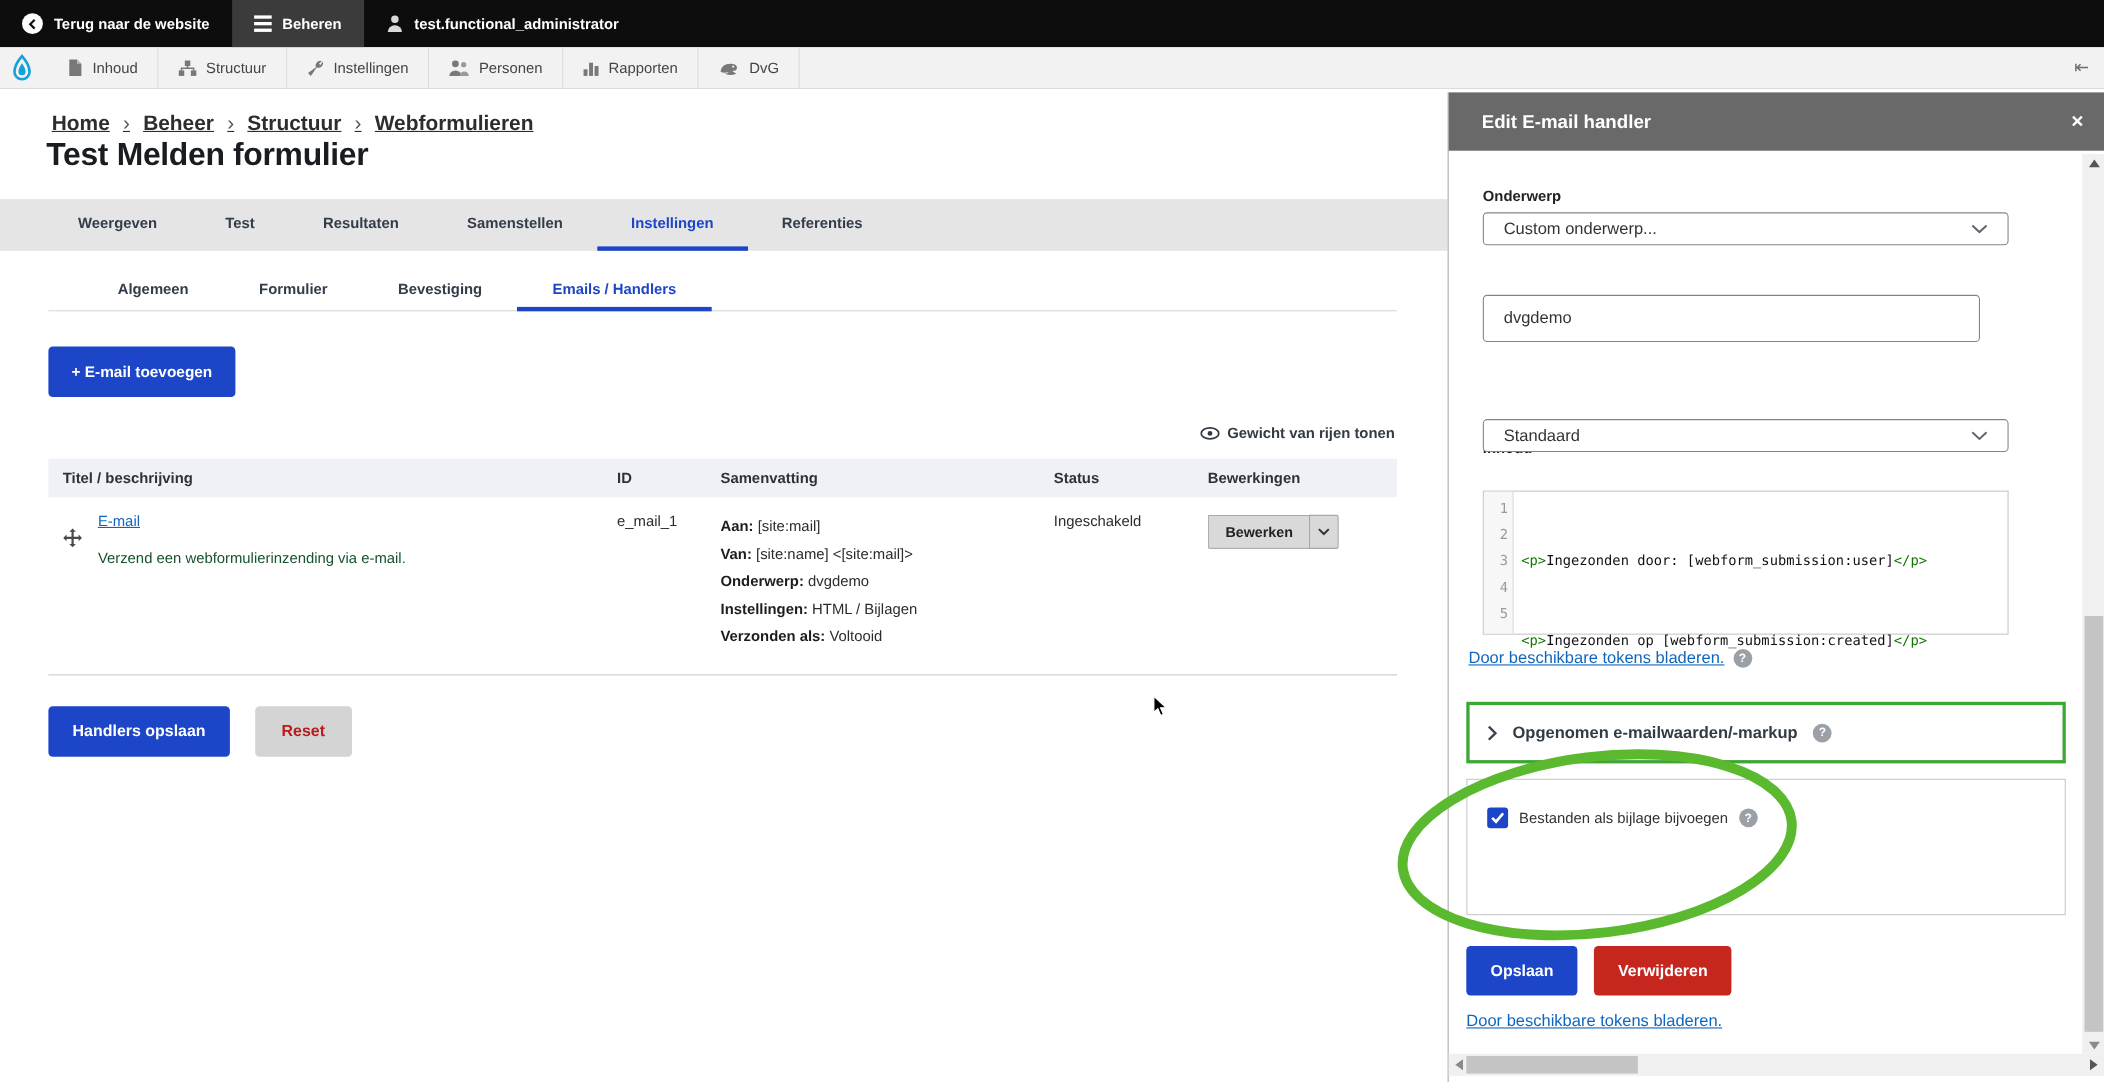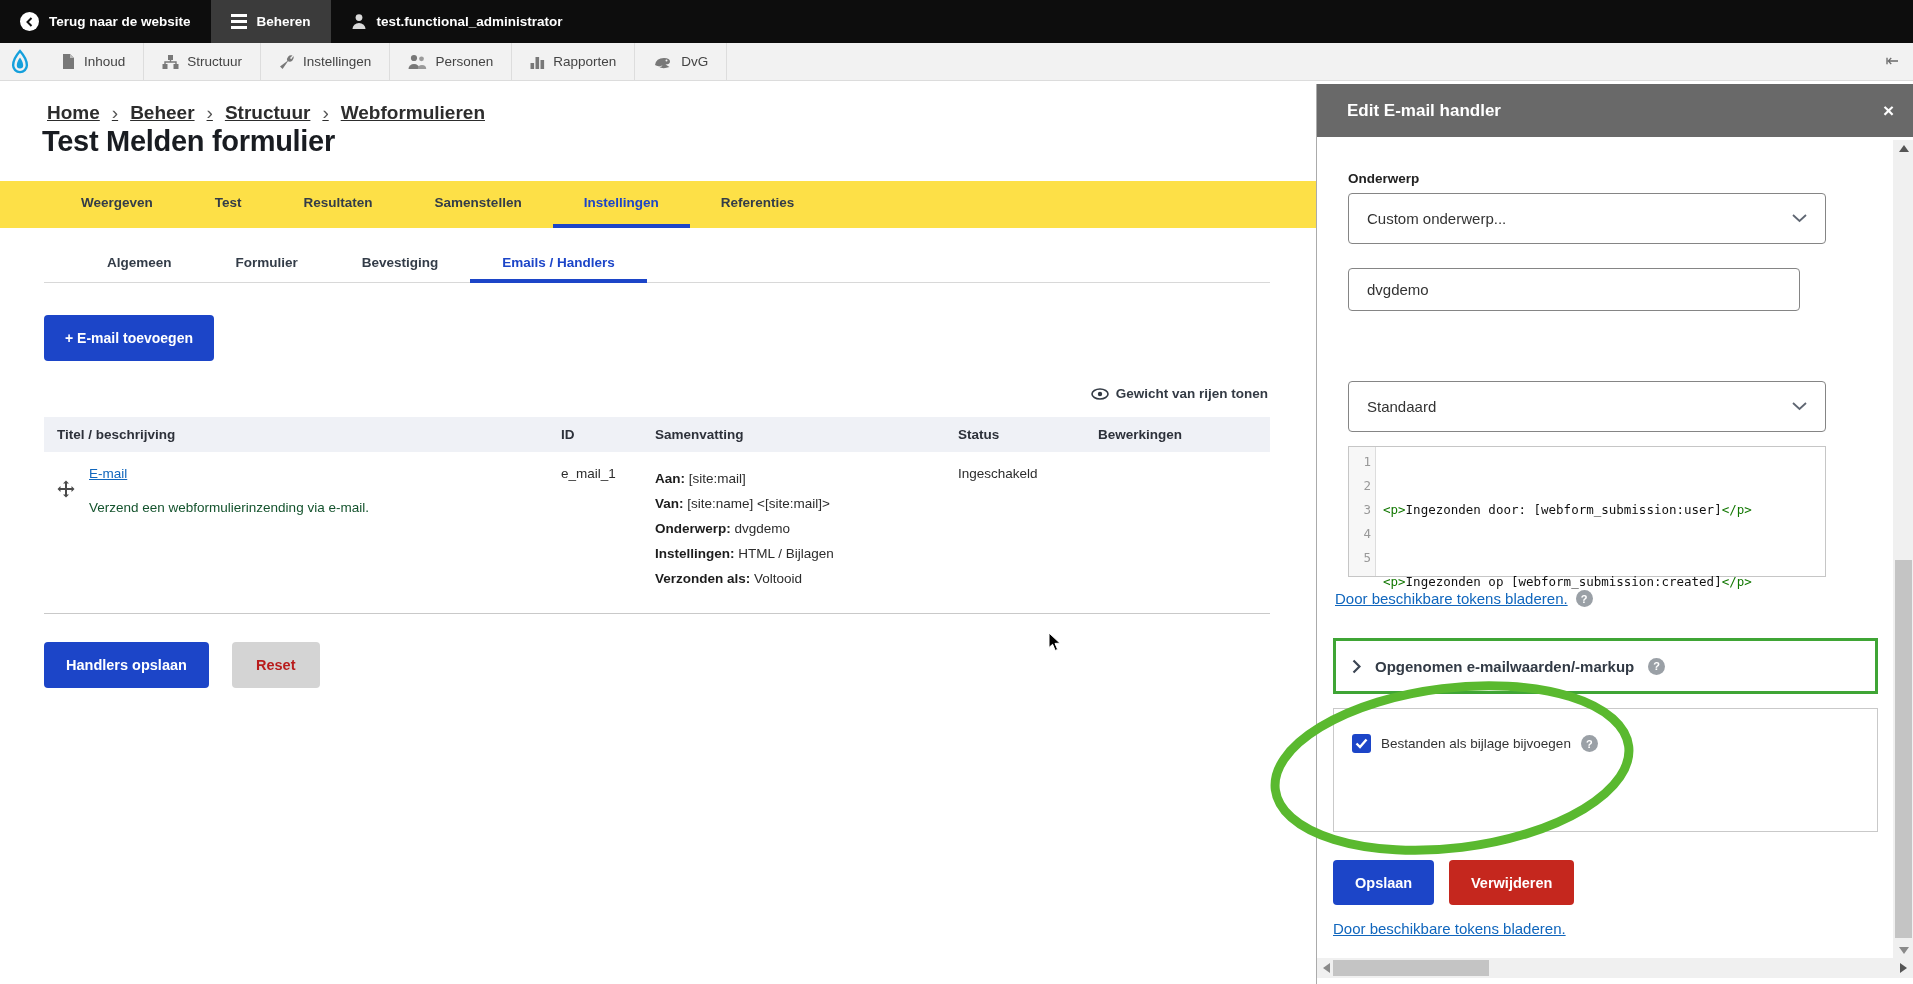--- a/index.html
+++ b/index.html
@@ -25,22 +25,22 @@
   .mb-item:first-of-type { border-left:1px solid #ddd; }
   #collapse-icon { position:absolute; right:14px; top:8px; color:#6d6d6d; font-size:16px; }
 
   
   #main { position:absolute; left:0; top:81px; width:1316px; height:903px; background:#fff; }
   #breadcrumb { position:absolute; left:47px; top:21px; font-size:19px; font-weight:bold; color:#2d2d2d;
                 display:flex; gap:12px; align-items:center;text-decoration:underline; }
   #breadcrumb .sep { color:#555; font-weight:normal; }
   #page-title { position:absolute; left:42px; top:44px; font-size:29px; font-weight:bold; color:#191c21; letter-spacing:-0.3px; }
 
-  #tabsbar { position:absolute; left:0; top:100px; width:1316px; height:47px; background:#fde047;
-             display:flex; align-items:stretch; padding-left:50px; }
+  #tabsbar { position:absolute; left:0; top:100px; width:1316px; height:47px; background:#e5e5e5;
+             display:flex; align-items:stretch; padding-left:40px; }
   .tab { display:flex; align-items:center; padding:0 31px; font-size:13.5px; font-weight:bold; color:#333c48;
          border-bottom:4px solid transparent; }
   .tab.active { color:#1c45c8; border-bottom-color:#1c45c8; }
 
   #subtabs { position:absolute; left:44px; top:165px; width:1226px; height:37px; border-bottom:1px solid #d8d8d8;
              display:flex; align-items:stretch; padding-left:31px; }
   .subtab { display:flex; align-items:center; padding:0 32px; font-size:13.5px; font-weight:bold; color:#333c48;
             border-bottom:4px solid transparent; margin-bottom:-1px; }
   .subtab.active { color:#1c45c8; border-bottom-color:#1c45c8; }
 
@@ -78,21 +78,21 @@
   
   #panel { position:absolute; left:1316px; top:84px; width:597px; height:900px; background:#fff;
            border-left:1px solid #ababab; }
   #panel-header { position:absolute; left:0; top:0; width:597px; height:53px; background:#696969; color:#fff;
                   display:flex; align-items:center; padding:0 20px 0 30px; }
   #panel-title { font-size:17px; font-weight:bold; }
   #panel-close { margin-left:auto; font-size:19px; font-weight:bold; color:#fff; }
 
   .p-label { position:absolute; left:31px; font-size:13.5px; font-weight:bold; color:#222; }
   .req { color:#d40000; }
-  .p-select { position:absolute; left:31px; width:478px; height:51px; border:1px solid #858585; border-radius:4px;
+  .p-select { position:absolute; left:31px; width:478px; height:30px; border:1px solid #858585; border-radius:4px;
               background:#fff; font-size:15px; color:#333; display:flex; align-items:center; padding:0 18px; }
   .p-select svg { margin-left:auto; }
   .p-input { position:absolute; left:31px; width:452px; height:43px; border:1px solid #858585; border-radius:4px;
              background:#fff; font-size:15px; color:#333; display:flex; align-items:center; padding:0 18px; }
 
   #code-editor { position:absolute; left:31px; top:362px; width:478px; height:131px; border:1px solid #c6c6c6;
                  display:flex; font-family:"DejaVu Sans Mono", monospace; font-size:12.5px; background:#fff; }
   #code-gutter { width:27px; background:#f7f7f7; border-right:1px solid #ddd; color:#999; text-align:right;
                  padding:3px 4px 0 0; line-height:24px; }
   #code-lines { padding:3px 0 0 7px; line-height:24px; color:#000; white-space:pre; }
@@ -287,20 +287,30 @@
         </div>
         <div>e_mail_1</div>
         <div>
           <div class="summary-line"><b>Aan:</b> <span>[site:mail]</span></div>
           <div class="summary-line"><b>Van:</b> <span>[site:name] &lt;[site:mail]&gt;</span></div>
           <div class="summary-line"><b>Onderwerp:</b> <span>dvgdemo</span></div>
           <div class="summary-line"><b>Instellingen:</b> <span>HTML / Bijlagen</span></div>
           <div class="summary-line"><b>Verzonden als:</b> <span>Voltooid</span></div>
         </div>
         <div>Ingeschakeld</div>
+        <div>
+          <div class="dropbutton">
+            <div class="db-main">Bewerken</div>
+            <div class="db-toggle">
+              <svg width="11" height="7" viewBox="0 0 11 7">
+                <polyline points="1,1 5.5,5.5 10,1" fill="none" stroke="#333" stroke-width="1.8"></polyline>
+              </svg>
+            </div>
+          </div>
+        </div>
       </div>
     </div>
 
     <button id="save-handlers-btn">Handlers opslaan</button>
     <button id="reset-btn">Reset</button>
   </div>
 
   <div id="panel">
     <div id="panel-header">
       <span id="panel-title">Edit E-mail handler</span>

